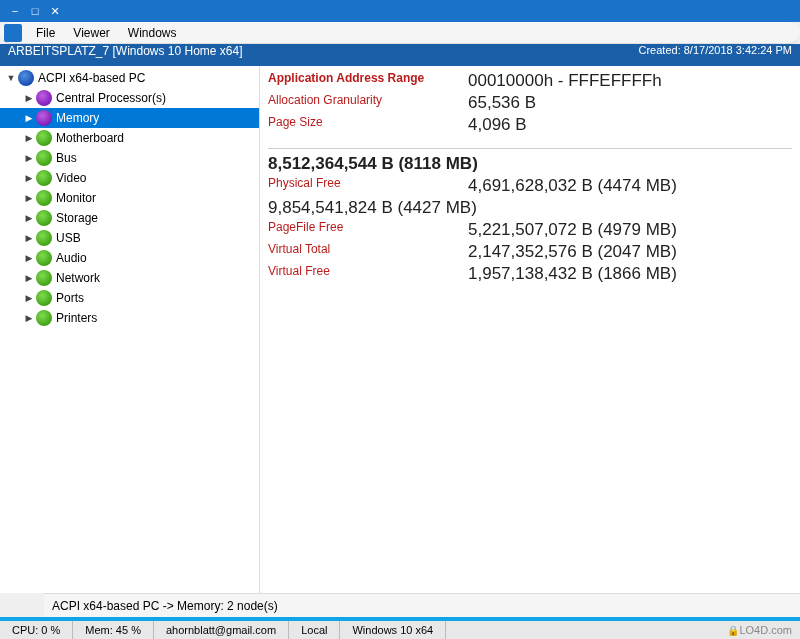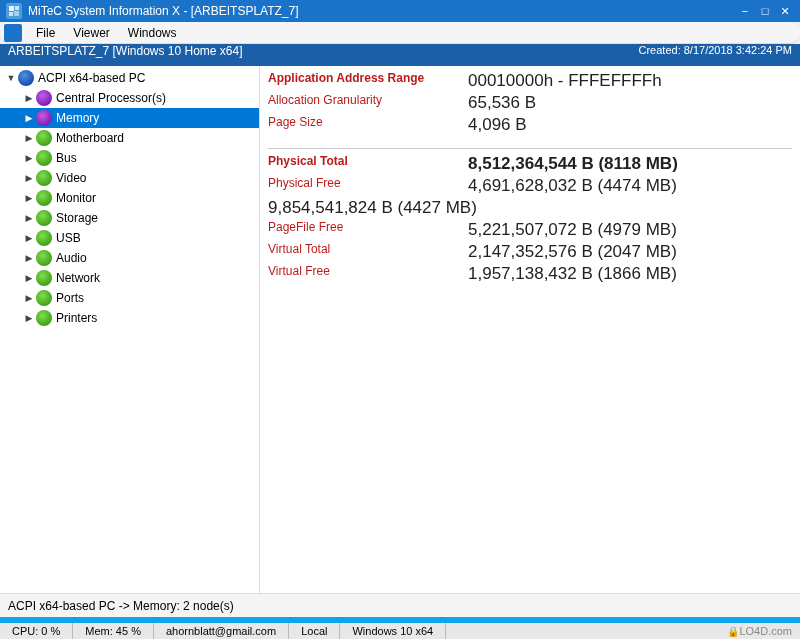--- a/index.html
+++ b/index.html
@@ -184,26 +184,27 @@
 
     
     .status-bar {
       background: #f5f5f5;
       border-top: 1px solid #ddd;
       height: 24px;
       display: flex;
       align-items: center;
       padding: 0 8px;
       font-size: 12px;
+      margin-left: 44px;
     }
 
     
     .bottom-bar {
       background: #e8e8e8;
-      border-top: 6px solid #0ea5e9;
+      border-top: 4px solid #0ea5e9;
       height: 22px;
       display: flex;
       align-items: center;
       font-size: 11px;
       justify-content: space-between;
     }
     .bottom-bar-sections {
       display: flex;
       height: 100%;
     }
@@ -230,31 +231,20 @@
 
     
     ::-webkit-scrollbar { width: 12px; }
     ::-webkit-scrollbar-track { background: #f0f0f0; }
     ::-webkit-scrollbar-thumb { background: #c0c0c0; border: 2px solid #f0f0f0; }
   </style>
 </head>
 <body>
 
 <div class="title-bar">
-  <div class="title-bar-left">
-    <div class="title-bar-icon">
-      <svg width="12" height="12" viewBox="0 0 12 12">
-        <rect x="1" y="1" width="5" height="5" fill="white" opacity="0.9"></rect>
-        <rect x="7" y="1" width="4" height="4" fill="white" opacity="0.7"></rect>
-        <rect x="1" y="7" width="4" height="4" fill="white" opacity="0.7"></rect>
-        <rect x="6" y="6" width="5" height="5" fill="white" opacity="0.5"></rect>
-      </svg>
-    </div>
-    <span class="title-bar-text">MiTeC System Information X - [ARBEITSPLATZ_7]</span>
-  </div>
   <div class="title-bar-controls">
     <button class="title-bar-btn">−</button>
     <button class="title-bar-btn">□</button>
     <button class="title-bar-btn close">✕</button>
   </div>
 </div>
 
 <div class="menu-bar">
   <div class="menu-bar-icon"></div>
   <span class="menu-item">File</span>
@@ -357,21 +347,20 @@
             <span class="detail-label">Page Size</span>
             <span class="detail-value">4,096 B</span>
           </div>
         </div>
     </div>
     <div class="divider-line"></div>
 
     <div class="detail-section">
       <div id="detail-section2-rows">
           <div class="detail-row">
-            <span class="detail-label bold">Physical Total</span>
             <span class="detail-value bold">8,512,364,544 B (8118 MB)</span>
           </div>
           <div class="detail-row">
             <span class="detail-label">Physical Free</span>
             <span class="detail-value">4,691,628,032 B (4474 MB)</span>
           </div>
           <div class="detail-row">
             <span class="detail-value">9,854,541,824 B (4427 MB)</span>
           </div>
           <div class="detail-row">

